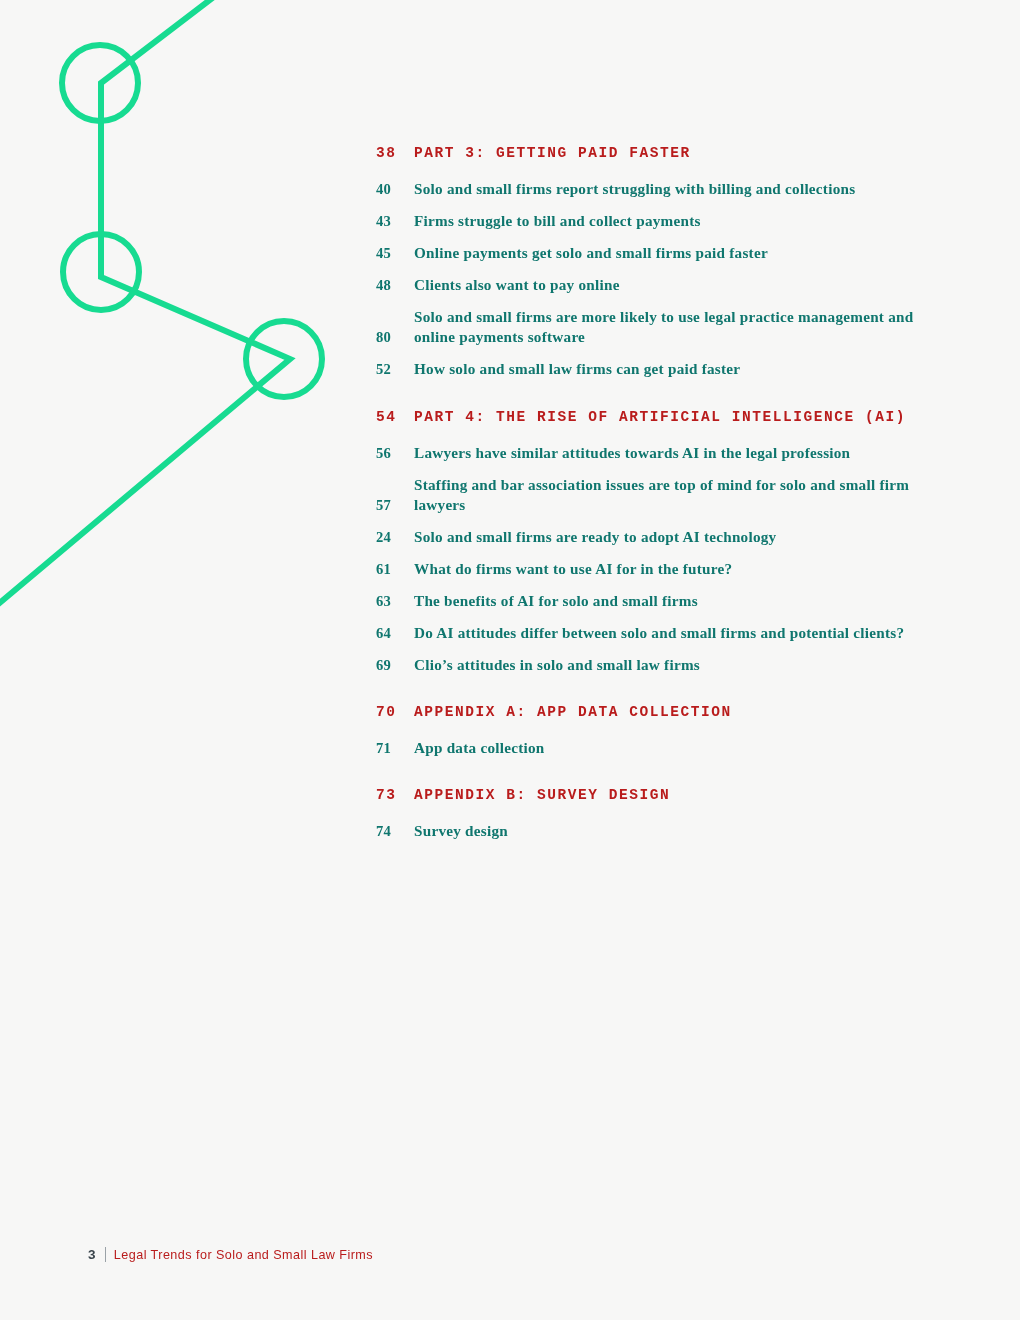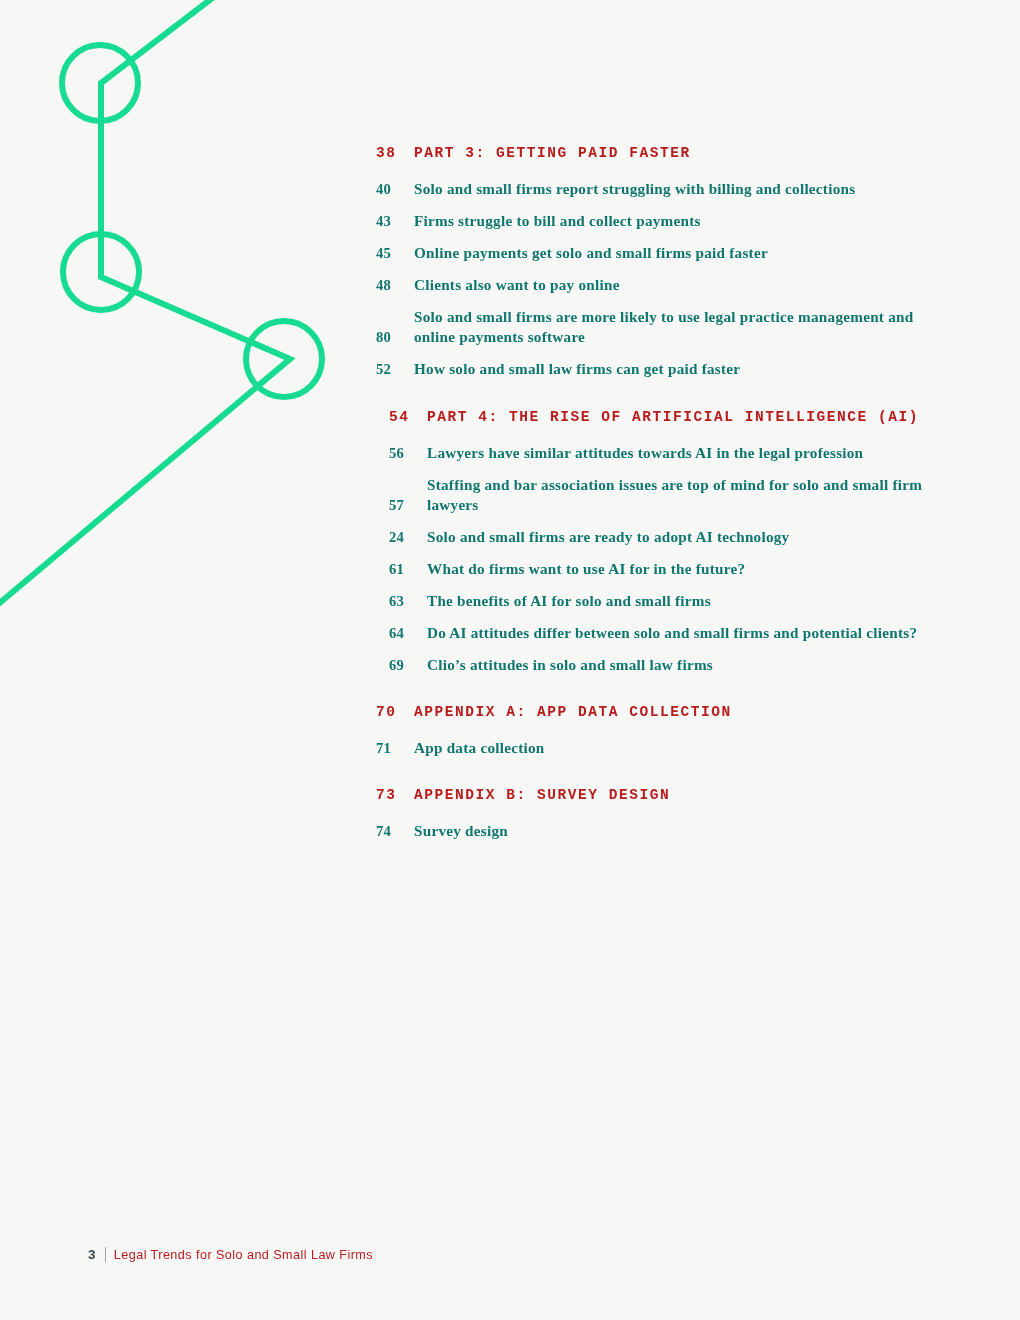--- a/index.html
+++ b/index.html
@@ -70,21 +70,21 @@
     flex: 0 0 38px;
     font-size: 14.6px;
     letter-spacing: 0.2px;
   }
   .entry .e-title {
     flex: 1;
     letter-spacing: 0.25px;
     max-width: 510px;
   }
 
-  .gap-top { margin-top: 29px; margin-left: 13px; }
+  .gap-top { margin-top: 29px; }
   .gap-top-2 { margin-top: 28px; }
 
   #footer {
     position: absolute;
     left: 88px;
     top: 1247px;
     display: flex;
     align-items: center;
     font-family: "Liberation Sans", sans-serif;
     color: #4a545a;

